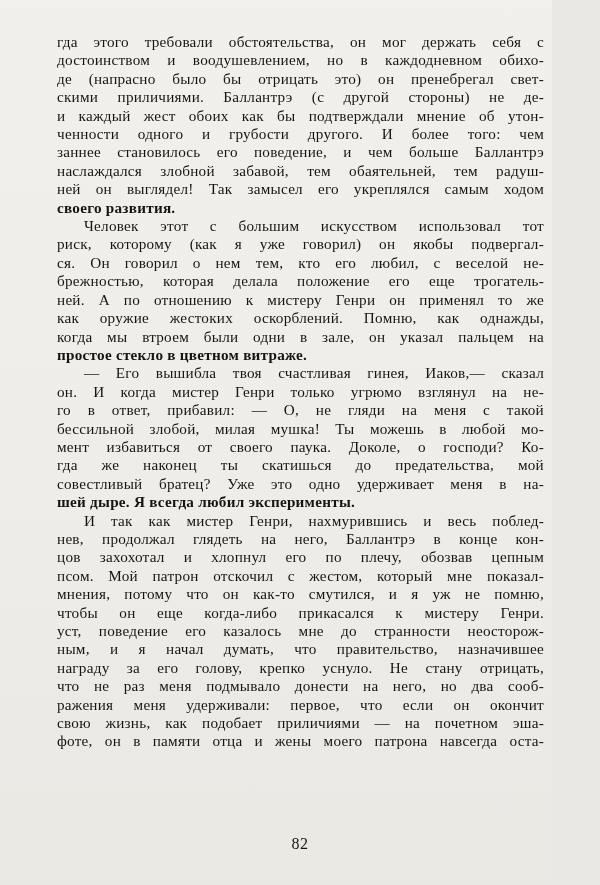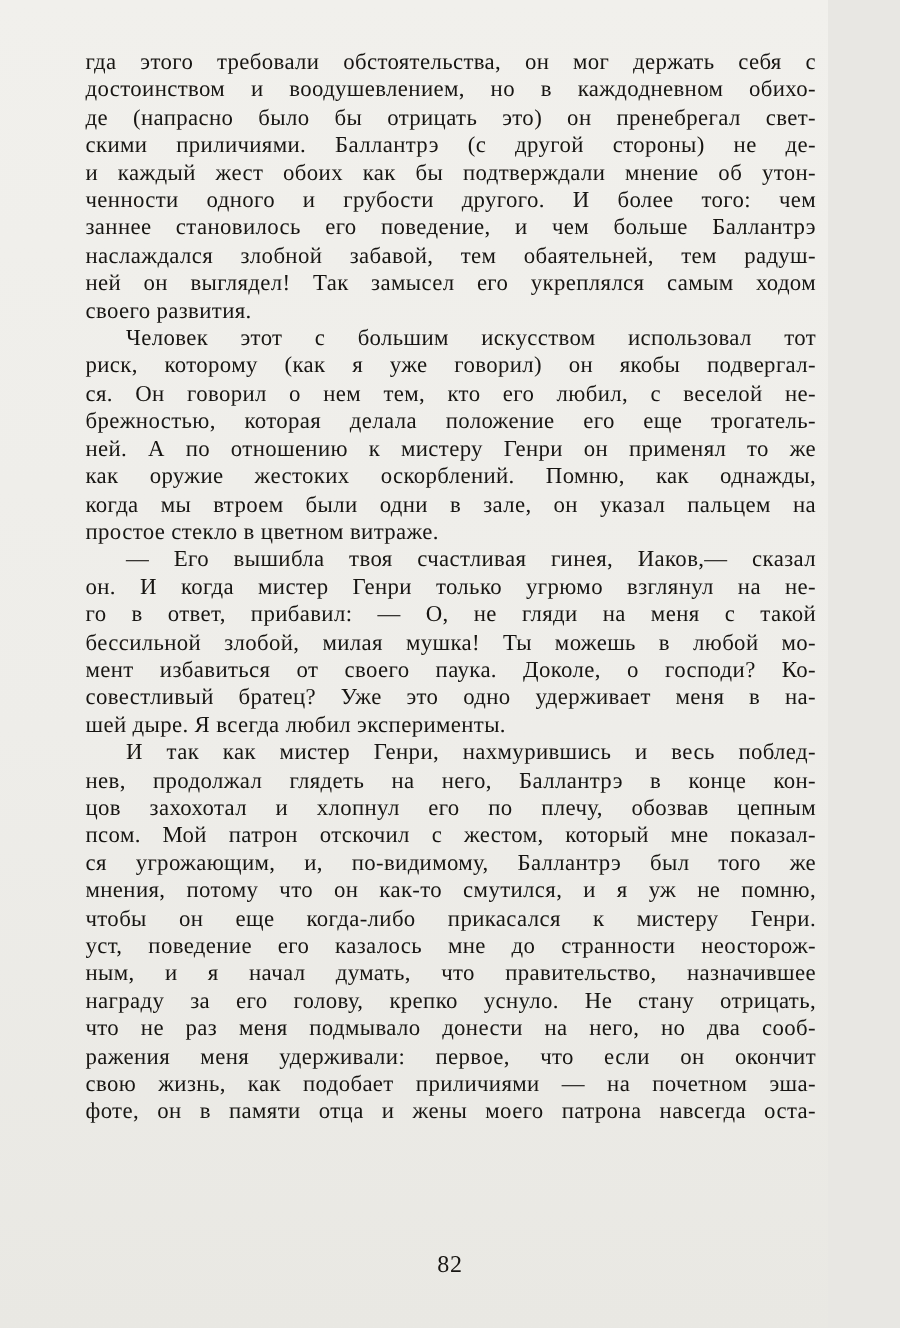--- a/index.html
+++ b/index.html
@@ -36,20 +36,21 @@
     text-align: justify;
     text-align-last: justify;
     white-space: normal;
     text-rendering: optimizeLegibility;
   }
   .line.first {
     text-indent: 27px;
   }
   .line.para-end {
     text-align-last: left;
+    font-weight: bold;
   }
   .page-number {
     position: absolute;
     left: 0;
     top: 835px;
     width: 600px;
     text-align: center;
     font-size: 16px;
     letter-spacing: 0.5px;
   }
@@ -80,29 +81,29 @@
         <div class="line">как оружие жестоких оскорблений. Помню, как однажды,</div>
         <div class="line">когда мы втроем были одни в зале, он указал пальцем на</div>
         <div class="line para-end">простое стекло в цветном витраже.</div>
       </div>
       <div class="paragraph">
         <div class="line first">— Его вышибла твоя счастливая гинея, Иаков,— сказал</div>
         <div class="line">он. И когда мистер Генри только угрюмо взглянул на не-</div>
         <div class="line">го в ответ, прибавил: — О, не гляди на меня с такой</div>
         <div class="line">бессильной злобой, милая мушка! Ты можешь в любой мо-</div>
         <div class="line">мент избавиться от своего паука. Доколе, о господи? Ко-</div>
+        <div class="line">гда же наконец ты скатишься до предательства, мой</div>
         <div class="line">совестливый братец? Уже это одно удерживает меня в на-</div>
         <div class="line para-end">шей дыре. Я всегда любил эксперименты.</div>
       </div>
       <div class="paragraph">
         <div class="line first">И так как мистер Генри, нахмурившись и весь поблед-</div>
         <div class="line">нев, продолжал глядеть на него, Баллантрэ в конце кон-</div>
         <div class="line">цов захохотал и хлопнул его по плечу, обозвав цепным</div>
         <div class="line">псом. Мой патрон отскочил с жестом, который мне показал-</div>
-        <div class="line">ся угрожающим, и, по-видимому, Баллантрэ был того же</div>
         <div class="line">мнения, потому что он как-то смутился, и я уж не помню,</div>
         <div class="line">чтобы он еще когда-либо прикасался к мистеру Генри.</div>
       </div>
       <div class="paragraph">
         <div class="line">уст, поведение его казалось мне до странности неосторож-</div>
         <div class="line">ным, и я начал думать, что правительство, назначившее</div>
         <div class="line">награду за его голову, крепко уснуло. Не стану отрицать,</div>
         <div class="line">что не раз меня подмывало донести на него, но два сооб-</div>
         <div class="line">ражения меня удерживали: первое, что если он окончит</div>
         <div class="line">свою жизнь, как подобает приличиями — на почетном эша-</div>

